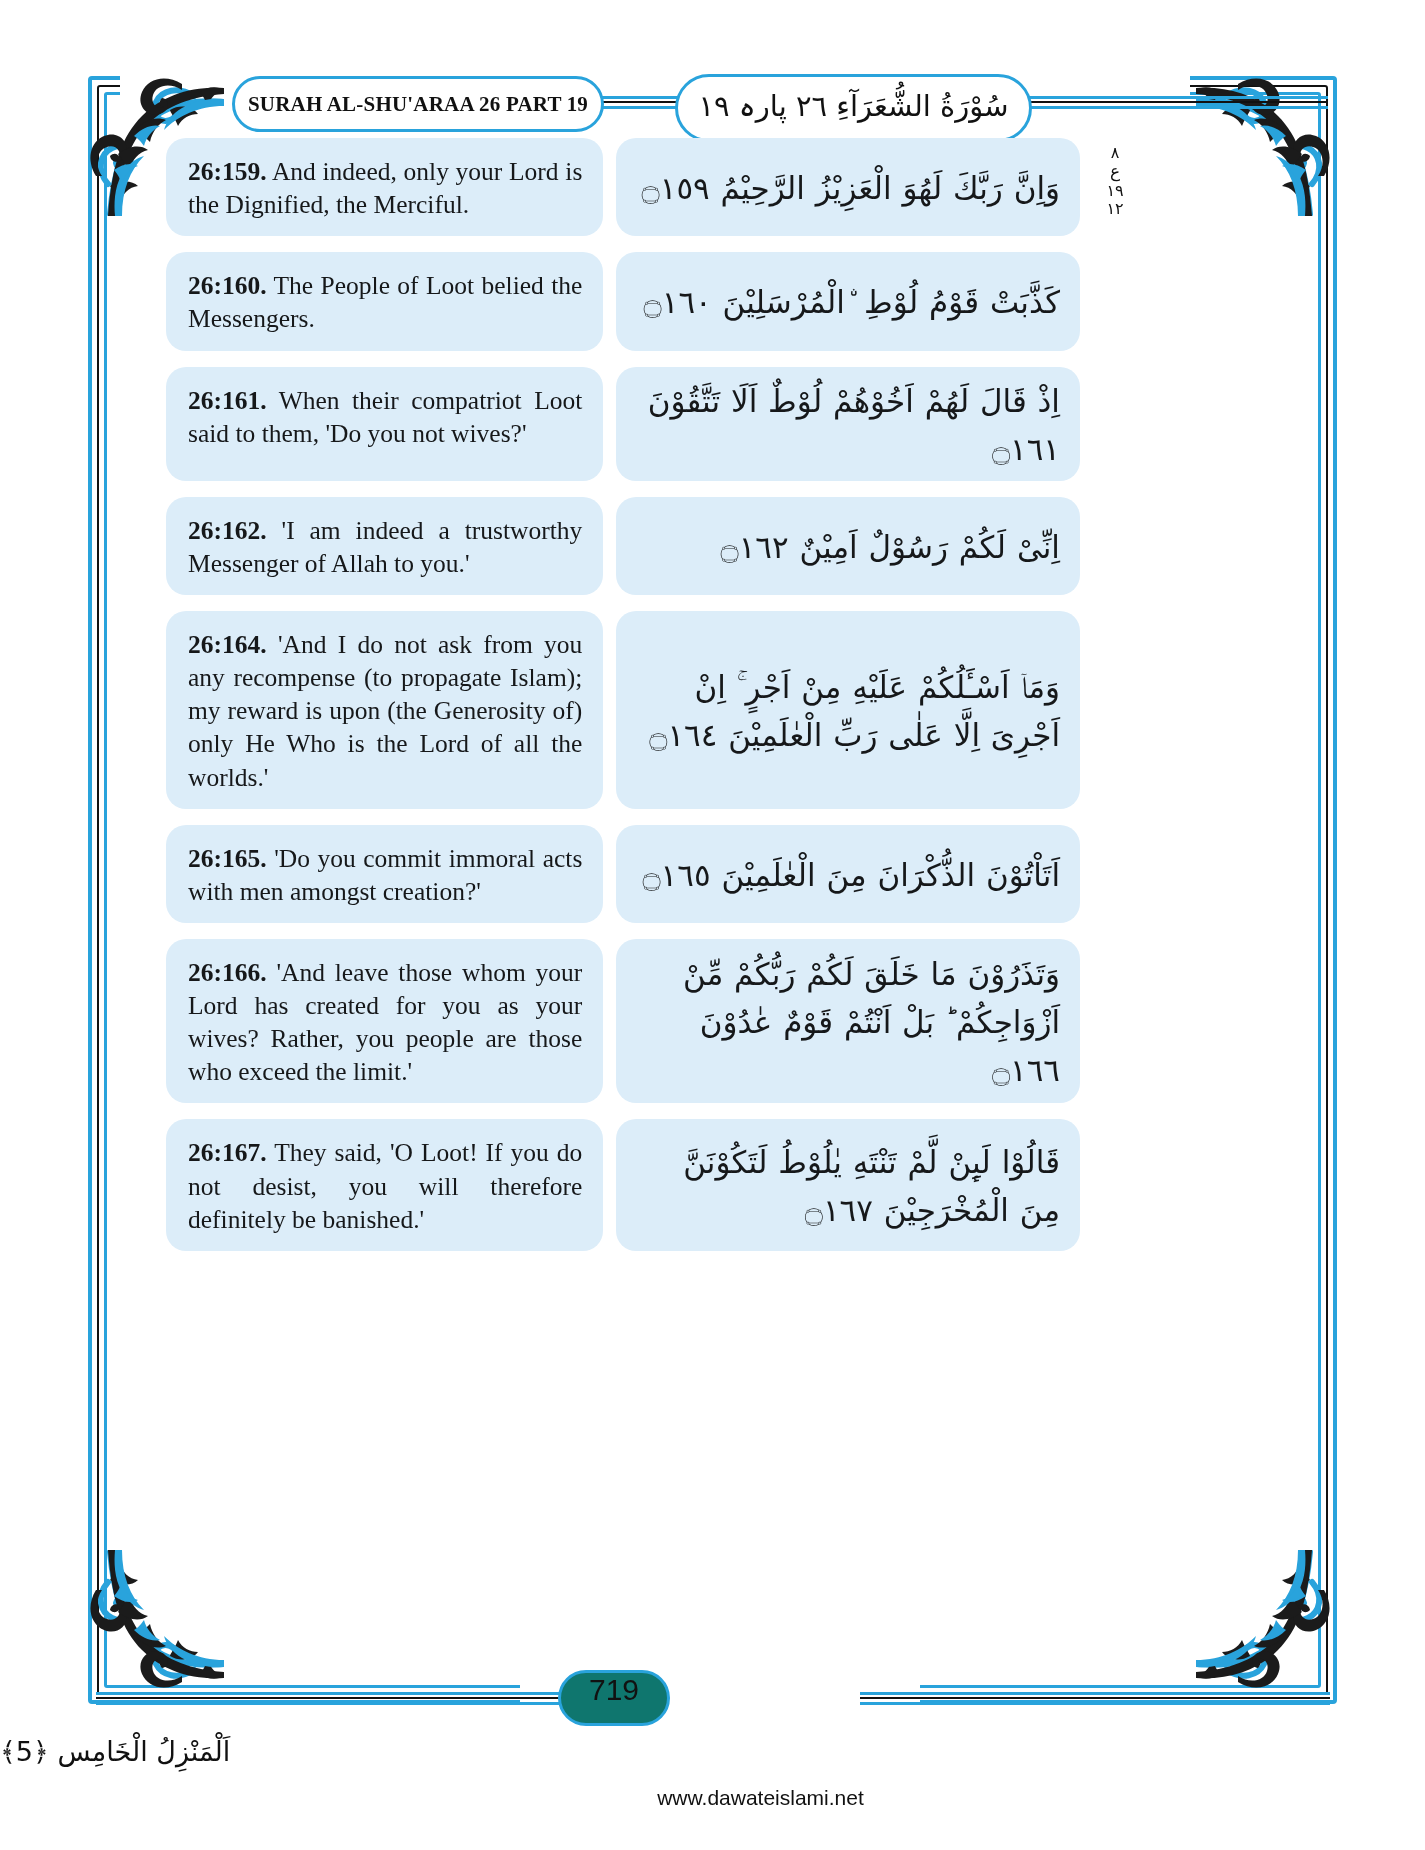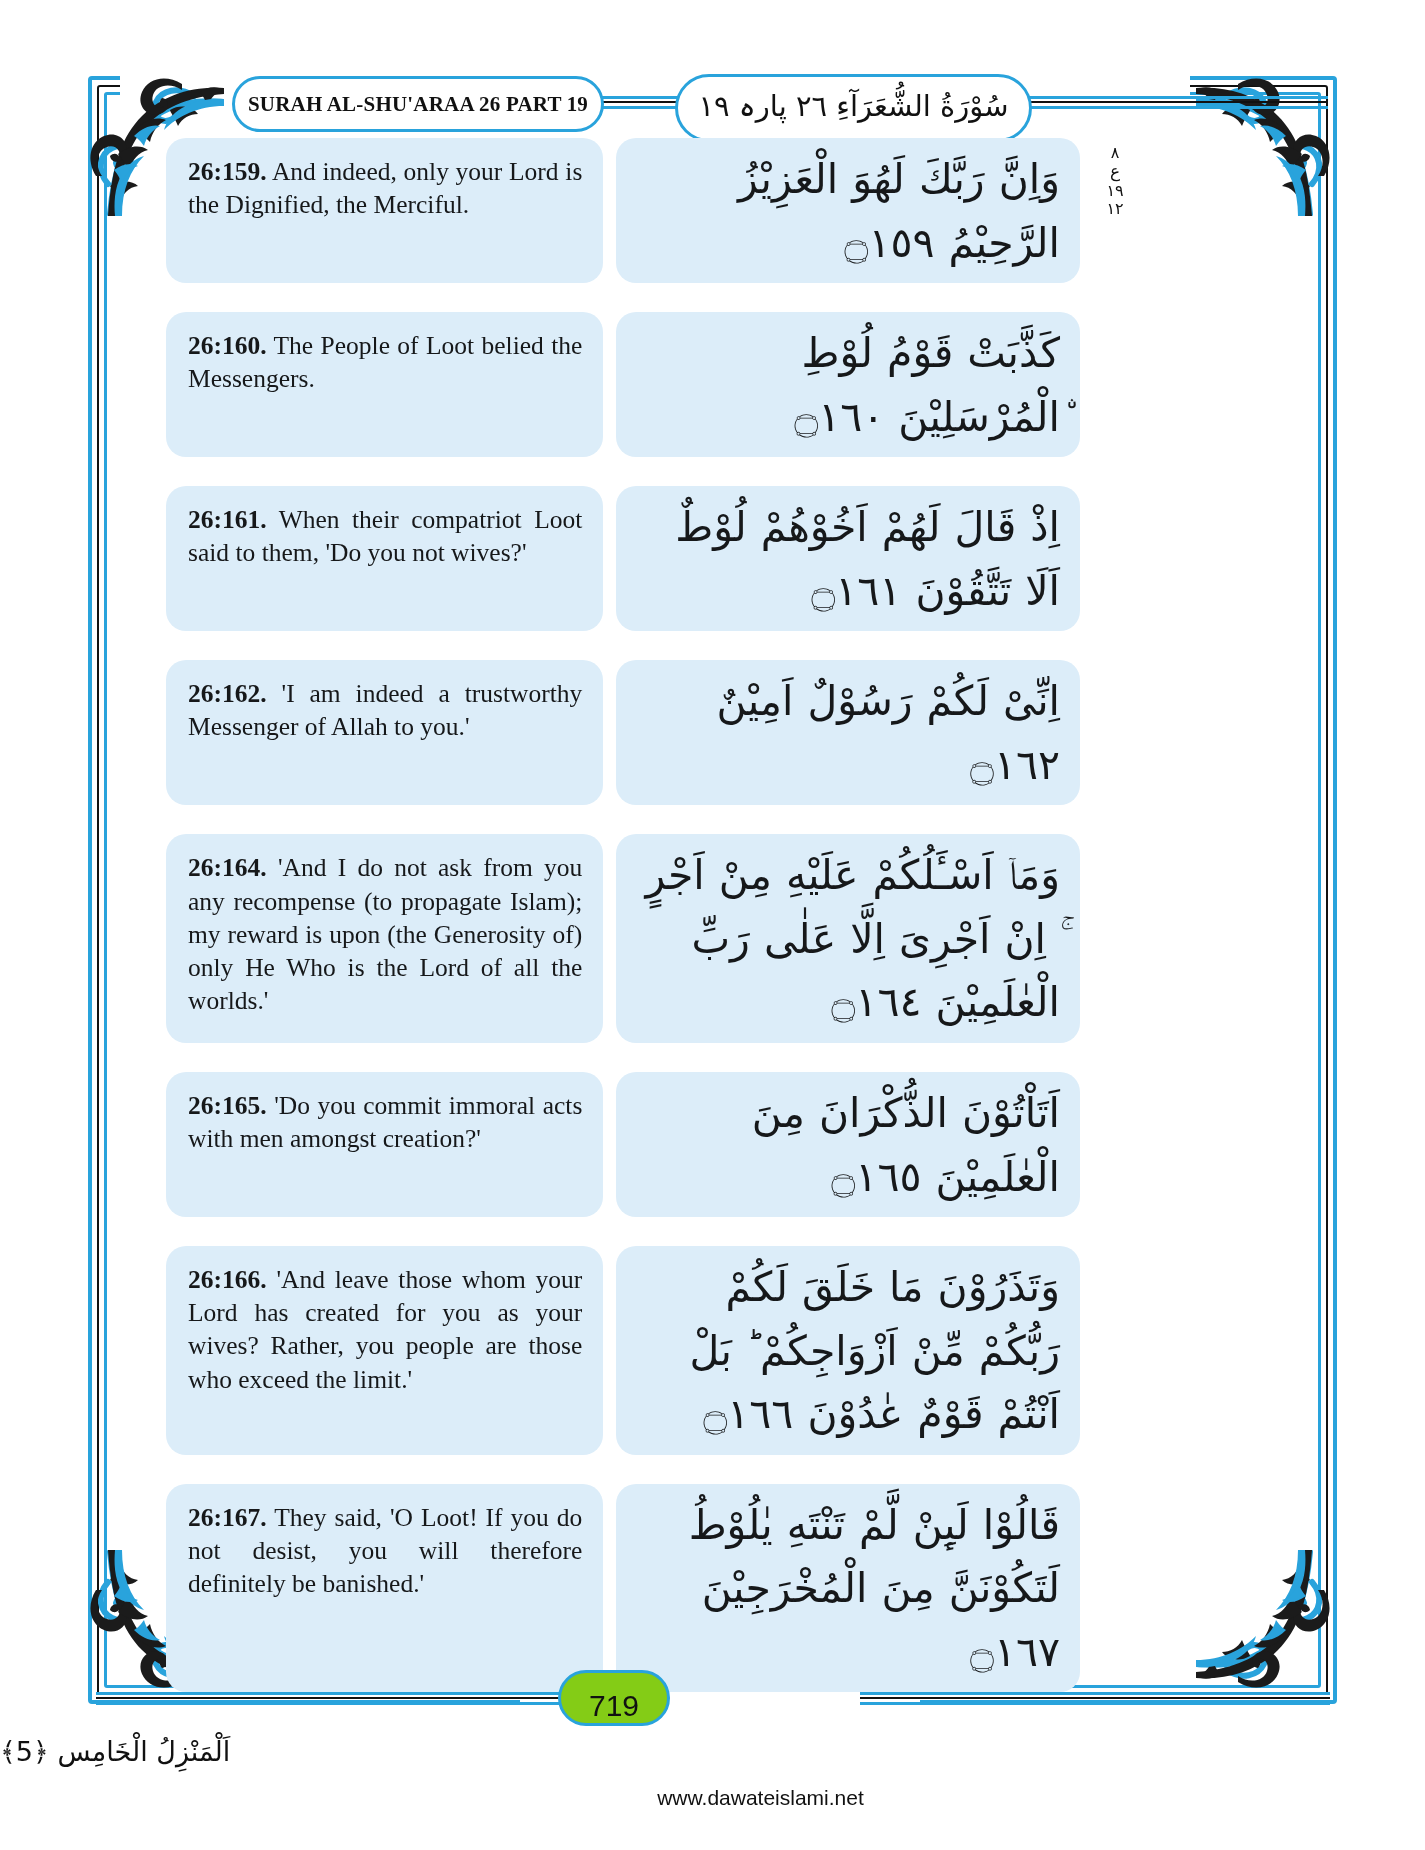--- a/index.html
+++ b/index.html
@@ -120,21 +120,21 @@
   
   .content {
     position: absolute;
     left: 150px;
     top: 138px;
     width: 930px;
   }
   .verse-row {
     display: flex;
     gap: 13px;
-    margin-bottom: 29px;
+    margin-bottom: 16px;
     align-items: stretch;
     padding-left: 16px;
   }
   .cell {
     background: #dcedf9;
     border-radius: 20px;
     box-sizing: border-box;
   }
   .cell-en {
     width: 445px;
@@ -158,21 +158,21 @@
     hyphens: none;
   }
   .en-text .num {
     font-weight: bold;
   }
   .ar-text {
     font-family: "DejaVu Sans", sans-serif;
     direction: rtl;
     text-align: right;
     color: #16181a;
-    font-size: 41px;
+    font-size: 31px;
     line-height: 1.55;
     word-spacing: 1px;
   }
 
   
   .margin-marks {
     position: absolute;
     left: 1098px;
     top: 144px;
     width: 34px;
@@ -195,25 +195,25 @@
   .foot-rail .l3 { position:absolute; left:0; right:0; top:10px; height:3px; background:#29a3dc; }
   .foot-rail-left  { left: 96px;  width: 470px; }
   .foot-rail-right { left: 860px; width: 470px; }
 
   .page-num-capsule {
     position: absolute;
     left: 558px;
     top: 1670px;
     width: 112px;
     height: 56px;
-    background: #84cc16;
+    background: #0f766e;
     border: 3px solid #29a3dc;
     border-radius: 34px;
     display: flex;
-    align-items: flex-end;
+    align-items: flex-start;
     justify-content: center;
     box-sizing: border-box;
   }
   .page-num-capsule .txt {
     font-family: "Liberation Sans", sans-serif;
     font-size: 30px;
     color: #111111;
   }
   .manzil {
     position: absolute;

